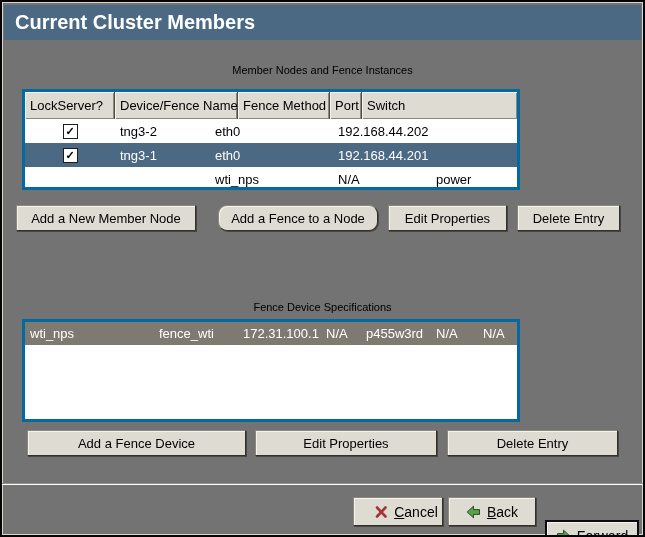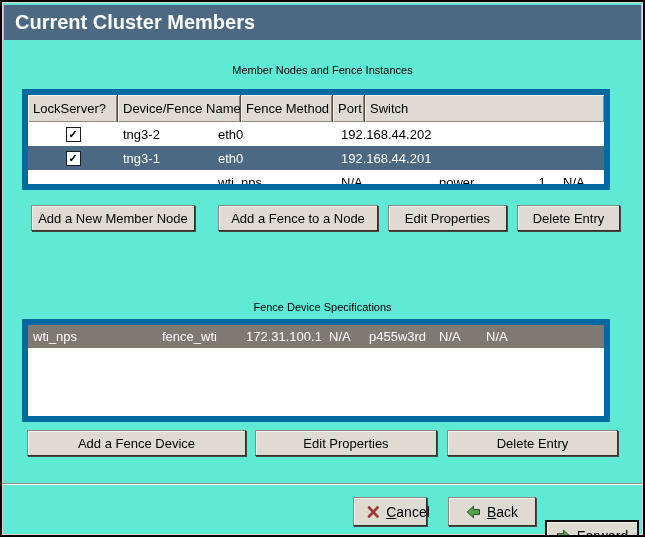--- a/index.html
+++ b/index.html
@@ -1,34 +1,34 @@
 <!DOCTYPE html>
 <html><head>
 <meta charset="utf-8">
 <style>
   html,body { margin:0; padding:0; background:#fff; }
   .window {
     position:relative; width:645px; height:537px; box-sizing:border-box;
-    background:#5eead4; border:2px solid #050505; overflow:hidden;
+    background:#737373; border:2px solid #050505; overflow:hidden;
     font-family:"Liberation Sans", sans-serif; font-size:13px; color:#000;
     box-shadow: inset 0 0 0 1px #dbd7cd;
   }
   .titlebar {
     position:absolute; left:2px; right:2px; top:3px; height:35px;
     background:#4b6983; display:flex; align-items:center;
     padding-left:11px; box-sizing:border-box;
   }
   .titlebar .title-text { color:#ffffff; font-size:20px; font-weight:bold; }
   .caption { position:absolute; left:0; width:100%; text-align:center; font-size:11px; }
   #caption1 { top:62px; }
   #caption2 { top:299px; }
 
   .tbl {
-    position:absolute; left:20px; width:588px; background:#ffffff;
-    border:6px solid #0369a1; box-sizing:border-box; overflow:hidden;
+    position:absolute; left:20px; width:498px; background:#ffffff;
+    border:3px solid #0369a1; box-sizing:border-box; overflow:hidden;
   }
   #member-table { top:87px;  height:101px; }
   #fence-table  { top:317px; height:103px; }
 
   .thead { display:flex; height:27px; }
   .hcell {
     box-sizing:border-box; background:#dedbd3; border-right:1px solid #504c44;
     box-shadow: inset 1px 1px 0 #f5f3ef, inset -1px -1px 0 #8d887c;
     padding-left:5px; display:flex; align-items:center;
     white-space:nowrap; overflow:hidden; font-size:13px;
@@ -55,35 +55,35 @@
 
   .btn {
     position:absolute; box-sizing:border-box; height:26px;
     background:#dedbd3; border:1px solid #8c887c;
     border-right-color:#33312c; border-bottom-color:#33312c;
     box-shadow: inset 1px 1px 0 #f5f3ef, 1px 1px 0 #4b4841;
     font-family:inherit; font-size:13px; color:#000;
     display:flex; align-items:center; justify-content:center; gap:6px;
     padding:0; cursor:default; white-space:nowrap;
   }
-  #btn-add-member { left:29px;  top:203px; width:164px;text-align:center; }
-  #btn-add-fence  { left:216px; top:203px; width:160px; }
+  #btn-add-member { left:14px;  top:203px; width:180px;text-align:center; }
+  #btn-add-fence  { left:216px; top:203px; width:160px;border-radius:9px; }
   #btn-edit1      { left:386px; top:203px; width:119px; }
   #btn-delete1    { left:515px; top:203px; width:103px; }
   #btn-add-device { left:25px;  top:428px; width:219px; }
   #btn-edit2      { left:253px; top:428px; width:182px; }
   #btn-delete2    { left:445px; top:428px; width:171px; }
 
   .separator {
     position:absolute; left:0; right:0; top:481px; height:1px;
     background:#94908a; box-shadow:0 1px 0 #ffffff;
   }
 
   .footer-btn { top:495px; height:29px; font-size:14px; }
-  #btn-cancel  { left:351px; width:74px;padding-left:16px; }
+  #btn-cancel  { left:351px; width:90px;padding-left:16px; }
   #btn-back    { left:446px; width:88px; }
   #btn-forward {
     left:543px; top:494px; width:94px; height:31px;
     border:2px solid #0c0c0c; box-shadow: inset 1px 1px 0 #f5f3ef; margin-top: 24px;
   }
   .u { text-decoration:underline; }
   .icon { display:inline-flex; align-items:center; }
 </style>
 </head>
 <body>

